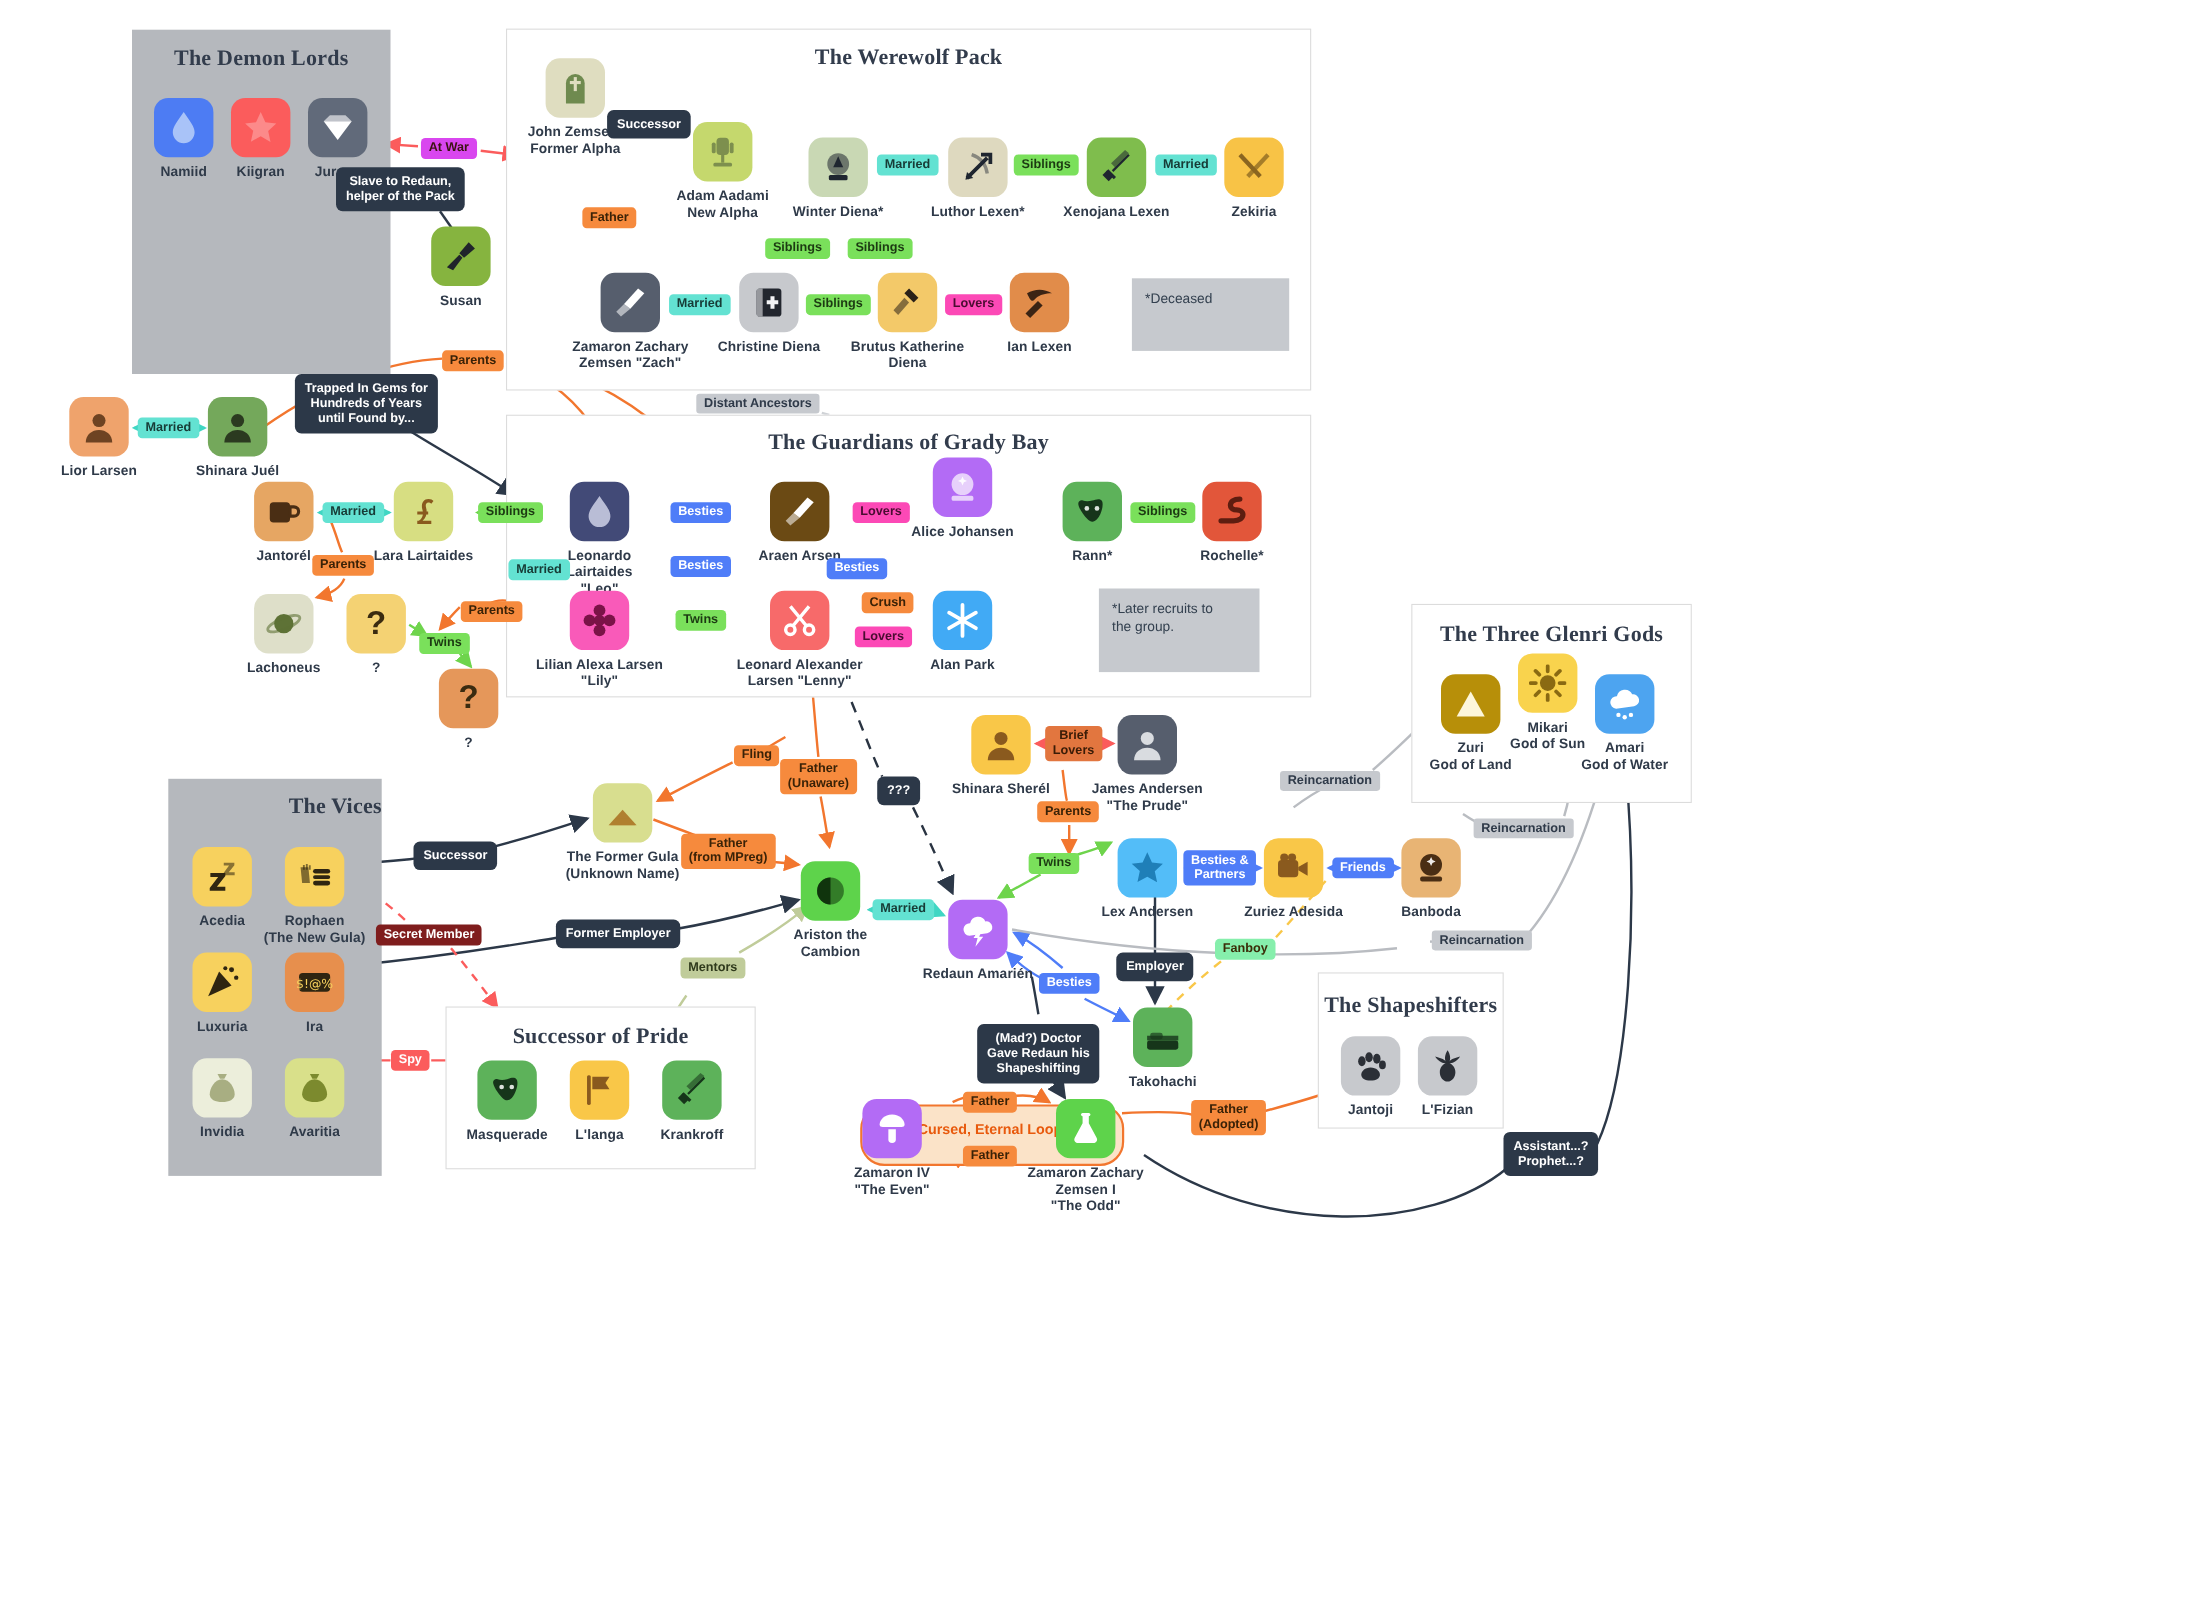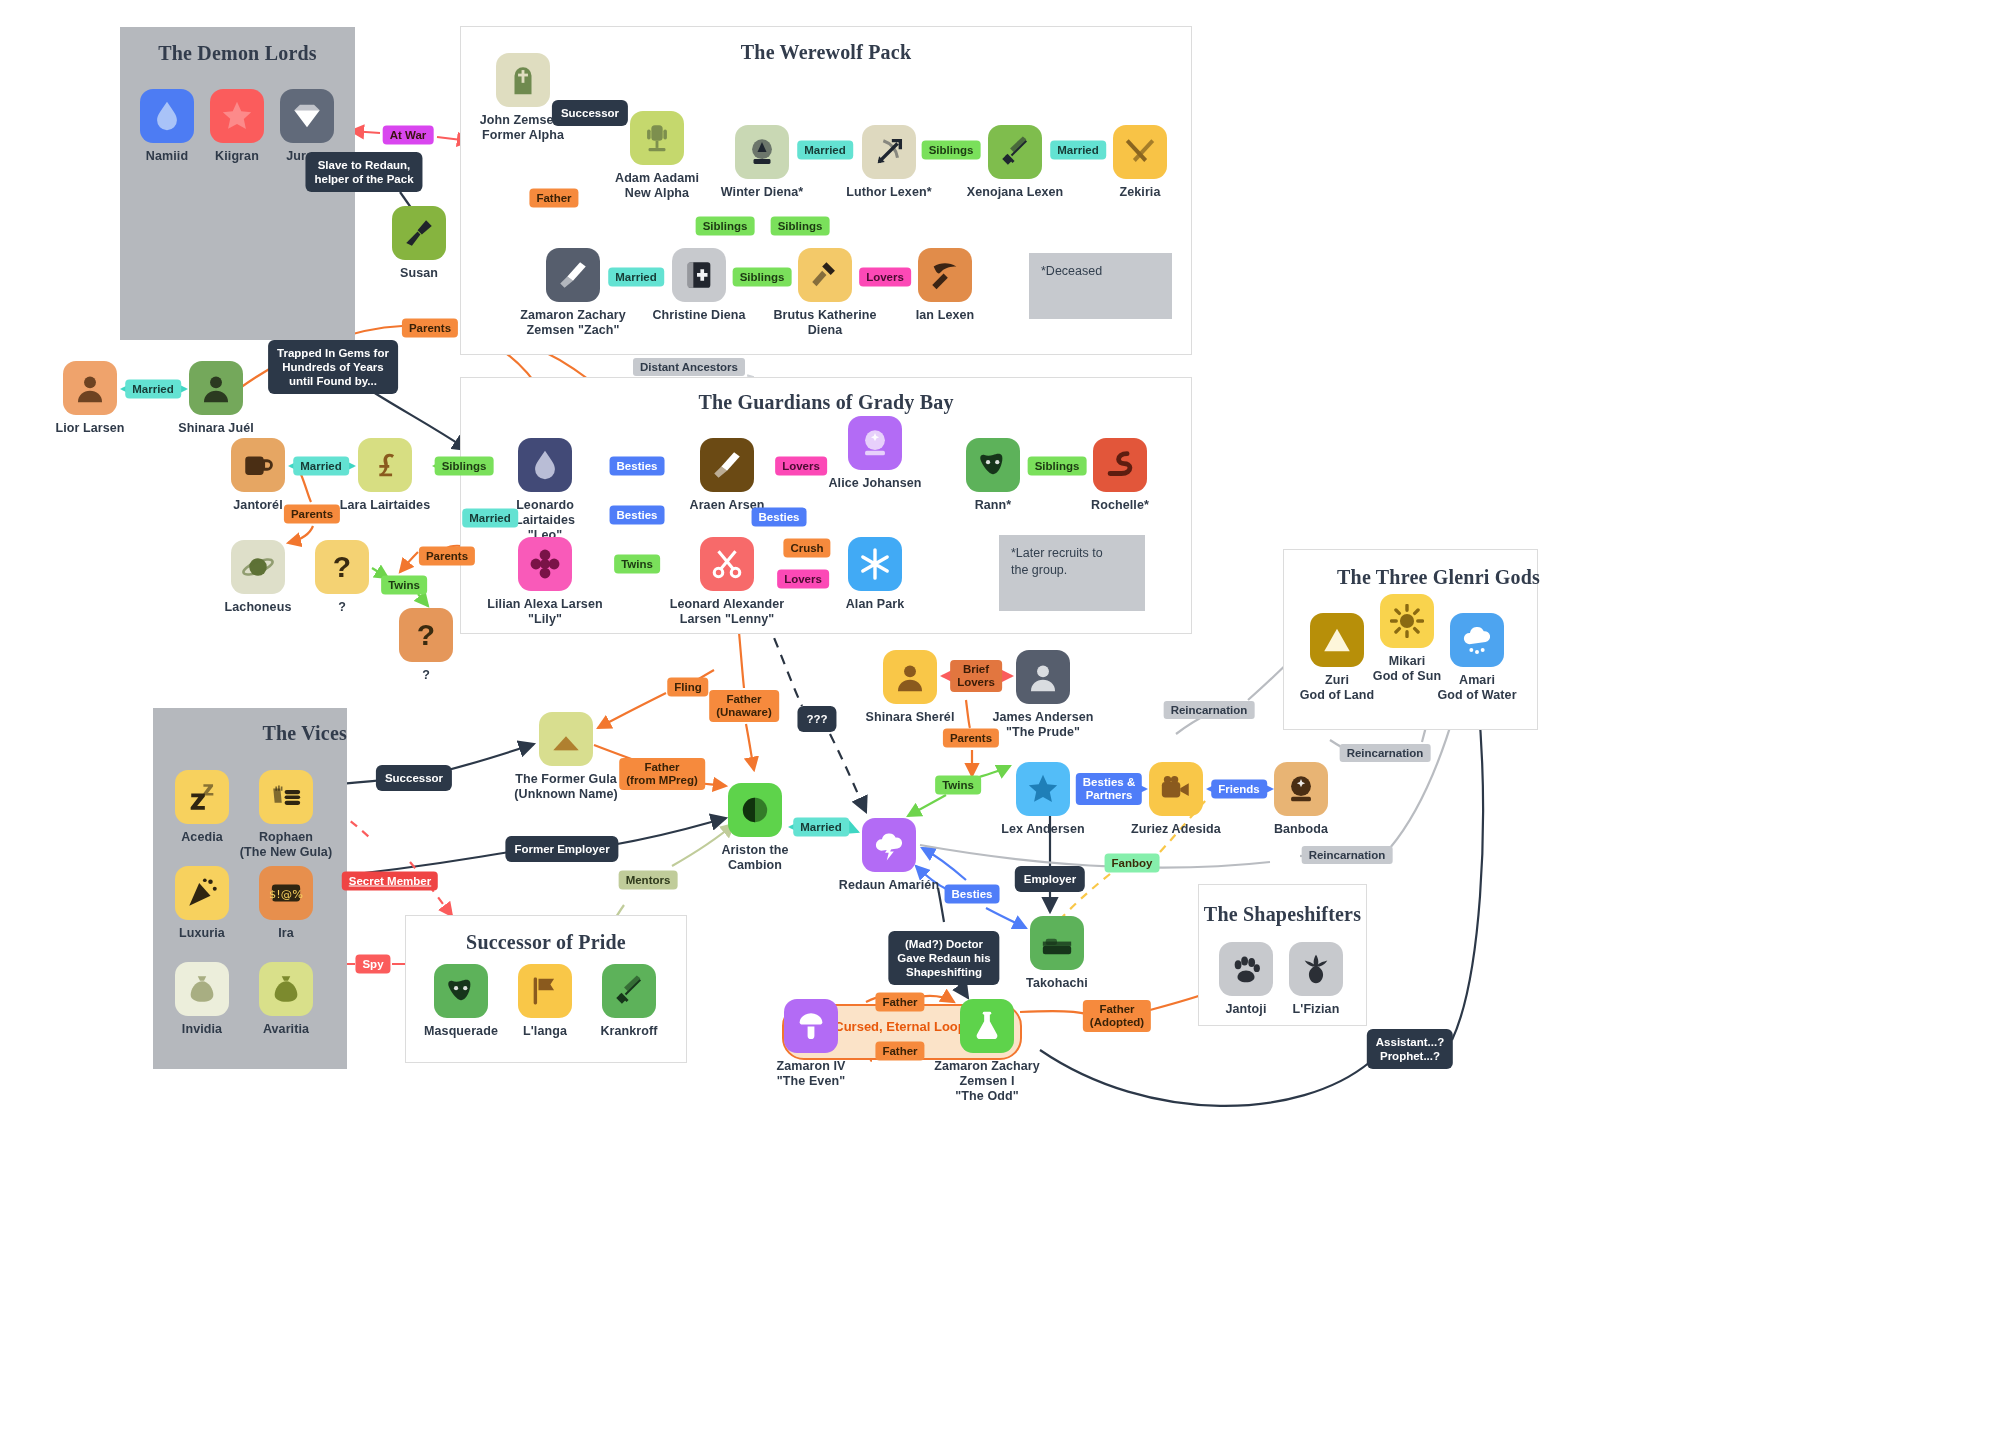--- a/index.html
+++ b/index.html
@@ -266,21 +266,21 @@
   </svg>
 
   <div id="groups-layer">
       <div class="group-box grey" style="left: 120px; top: 27px; width: 235px; height: 313px;"></div>
       <div class="group-title" style="left: 120px; top: 42px; width: 235px;">The Demon Lords</div>
       <div class="group-box white" style="left: 460px; top: 26px; width: 732px; height: 329px;"></div>
       <div class="group-title" style="left: 460px; top: 41px; width: 732px;">The Werewolf Pack</div>
       <div class="group-box white" style="left: 460px; top: 377px; width: 732px; height: 257px;"></div>
       <div class="group-title" style="left: 460px; top: 391px; width: 732px;">The Guardians of Grady Bay</div>
       <div class="group-box white" style="left: 1283px; top: 549px; width: 255px; height: 181px;"></div>
-      <div class="group-title" style="left: 1283px; top: 566px; width: 255px; padding-left: 28px;">The Three Glenri Gods</div>
+      <div class="group-title" style="left: 1283px; top: 566px; width: 255px;">The Three Glenri Gods</div>
       <div class="group-box grey" style="left: 153px; top: 708px; width: 194px; height: 361px;"></div>
       <div class="group-title" style="left: 153px; top: 722px; width: 194px; text-align: right;">The Vices</div>
       <div class="group-box white" style="left: 405px; top: 915px; width: 282px; height: 148px;"></div>
       <div class="group-title" style="left: 405px; top: 931px; width: 282px;">Successor of Pride</div>
       <div class="group-box white" style="left: 1198px; top: 884px; width: 169px; height: 142px;"></div>
       <div class="group-title" style="left: 1198px; top: 903px; width: 169px;">The Shapeshifters</div>
     </div>
 
   <div id="legends-layer">
       <div class="legend" style="left: 1029px; top: 253px; width: 119px; height: 46px;">*Deceased</div>
@@ -852,21 +852,21 @@
 Lovers</div>
       <div class="chip" style="left: 971px; top: 738px; background: rgb(246, 138, 61); color: rgb(58, 34, 7);">Parents</div>
       <div class="chip" style="left: 958px; top: 785px; background: rgb(122, 224, 91); color: rgb(28, 58, 18);">Twins</div>
       <div class="chip" style="left: 1109px; top: 789px; background: rgb(79, 125, 248); color: rgb(255, 255, 255);">Besties &amp;
 Partners</div>
       <div class="chip" style="left: 1239px; top: 789px; background: rgb(79, 125, 248); color: rgb(255, 255, 255);">Friends</div>
       <div class="chip" style="left: 821px; top: 827px; background: rgb(99, 226, 210); color: rgb(23, 59, 54);">Married</div>
       <div class="chip" style="left: 972px; top: 894px; background: rgb(79, 125, 248); color: rgb(255, 255, 255);">Besties</div>
       <div class="chip" style="left: 1132px; top: 863px; background: #86efac; color: rgb(58, 44, 7);">Fanboy</div>
       <div class="chip" style="left: 648px; top: 880px; background: rgb(192, 204, 154); color: rgb(47, 58, 28);">Mentors</div>
-      <div class="chip" style="left: 390px; top: 881px; background: #ef4444; color: rgb(255, 255, 255); text-decoration: underline;">Secret Member</div>
+      <div class="chip" style="left: 390px; top: 850px; background: #7f1d1d; color: rgb(255, 255, 255);">Secret Member</div>
       <div class="chip" style="left: 373px; top: 964px; background: rgb(251, 92, 92); color: rgb(255, 255, 255);">Spy</div>
       <div class="chip" style="left: 900px; top: 1002px; background: rgb(246, 138, 61); color: rgb(58, 34, 7);">Father</div>
       <div class="chip" style="left: 900px; top: 1051px; background: rgb(246, 138, 61); color: rgb(58, 34, 7);">Father</div>
       <div class="chip" style="left: 1117px; top: 1016px; background: rgb(246, 138, 61); color: rgb(58, 34, 7);">Father
 (Adopted)</div>
     </div>
 
   <div id="notes-layer">
       <div class="note" style="left: 364px; top: 172px;">Slave to Redaun,
 helper of the Pack</div>

